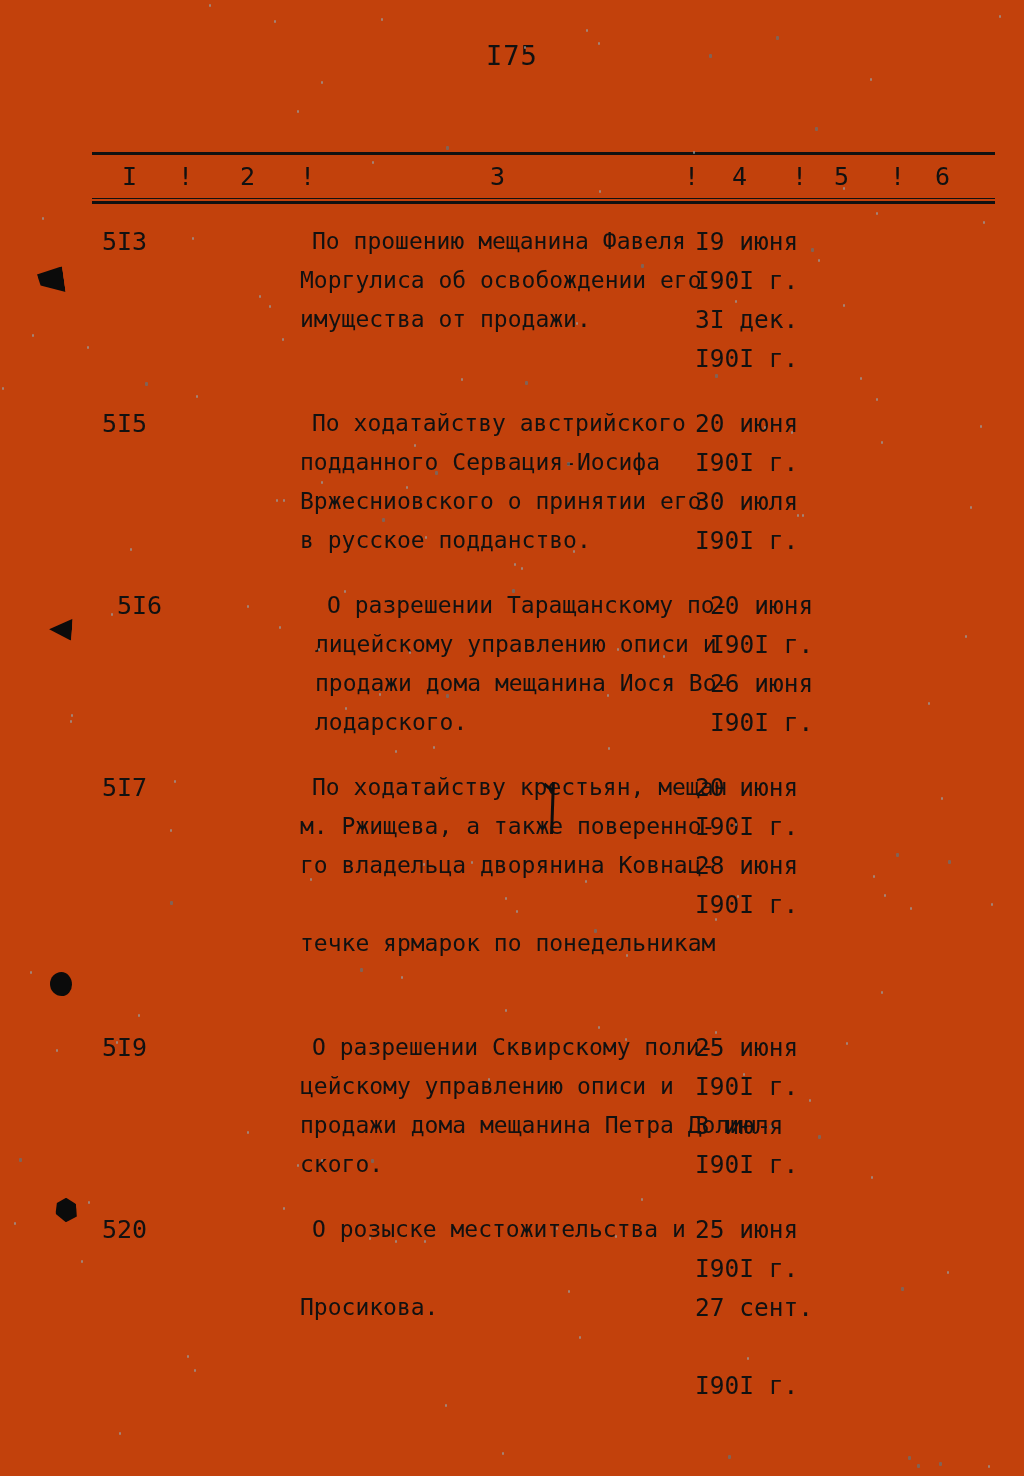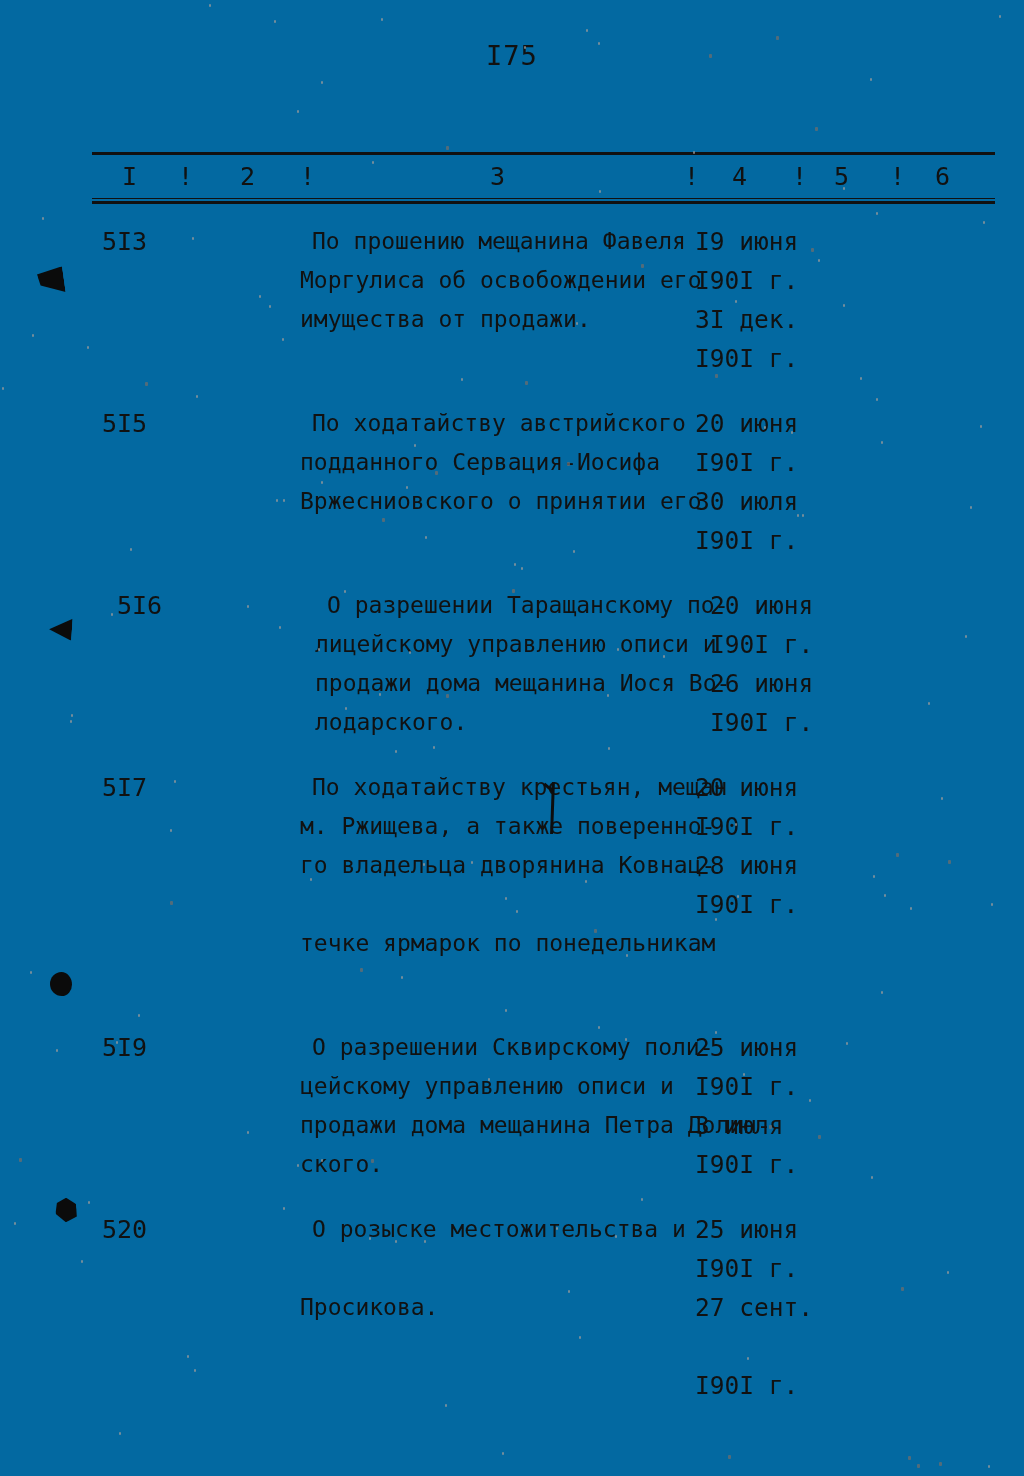--- a/index.html
+++ b/index.html
@@ -13,21 +13,21 @@
     position: relative;
     overflow: hidden;
     font-family: "DejaVu Sans Mono", "Liberation Mono", monospace;
     color: #111111;
   }
 
   
   #scan-page {
     position: absolute;
     inset: 0;
-    background: #0369a1;
+    background: #c2410c;
   }
 
   
   #page-number {
     position: absolute;
     top: 40px;
     left: 0;
     width: 1024px;
     text-align: center;
     font-size: 27px;
@@ -199,21 +199,21 @@
         <div class="entry-line"><span class="subject-text indent">По прошению мещанина Фавеля</span><span class="date-text">I9 июня</span></div>
         <div class="entry-line"><span class="subject-text">Моргулиса об освобождении его</span><span class="date-text">I90I г.</span></div>
         <div class="entry-line"><span class="subject-text">имущества от продажи.</span><span class="date-text">3I дек.</span></div>
         <div class="entry-line"><span class="date-text">I90I г.</span></div>
       </div>
       <div class="entry" style="position: absolute; top: 182px; left: 0px; height: 156px;">
         <div class="entry-number">5I5</div>
         <div class="entry-line"><span class="subject-text indent">По ходатайству австрийского</span><span class="date-text">20 июня</span></div>
         <div class="entry-line"><span class="subject-text">подданного Сервация-Иосифа</span><span class="date-text">I90I г.</span></div>
         <div class="entry-line"><span class="subject-text">Вржесниовского о принятии его</span><span class="date-text">30 июля</span></div>
-        <div class="entry-line"><span class="date-text">I90I г.</span></div>
+        <div class="entry-line"><span class="subject-text">в русское подданство.</span><span class="date-text">I90I г.</span></div>
       </div>
       <div class="entry" style="position: absolute; top: 364px; left: 15px; height: 156px;">
         <div class="entry-number">5I6</div>
         <div class="entry-line"><span class="subject-text indent">О разрешении Таращанскому по-</span><span class="date-text">20 июня</span></div>
         <div class="entry-line"><span class="subject-text">лицейскому управлению описи и</span><span class="date-text">I90I г.</span></div>
         <div class="entry-line"><span class="subject-text">продажи дома мещанина Иося Во-</span><span class="date-text">26 июня</span></div>
         <div class="entry-line"><span class="subject-text">лодарского.</span><span class="date-text">I90I г.</span></div>
       </div>
       <div class="entry" style="position: absolute; top: 546px; left: 0px; height: 234px;">
         <div class="entry-number">5I7</div>

